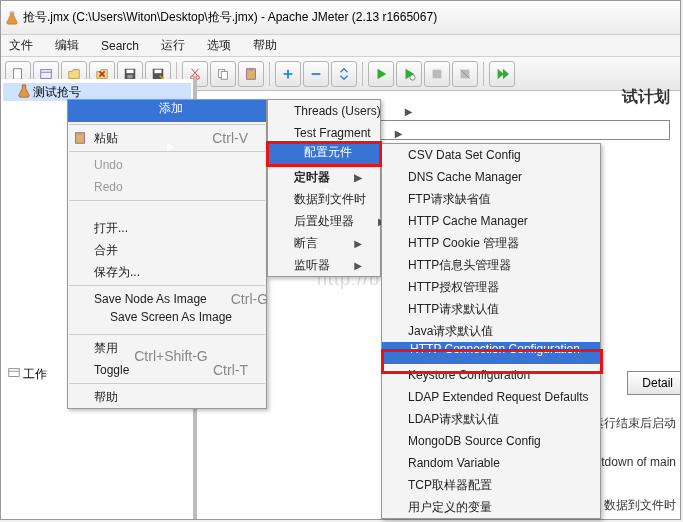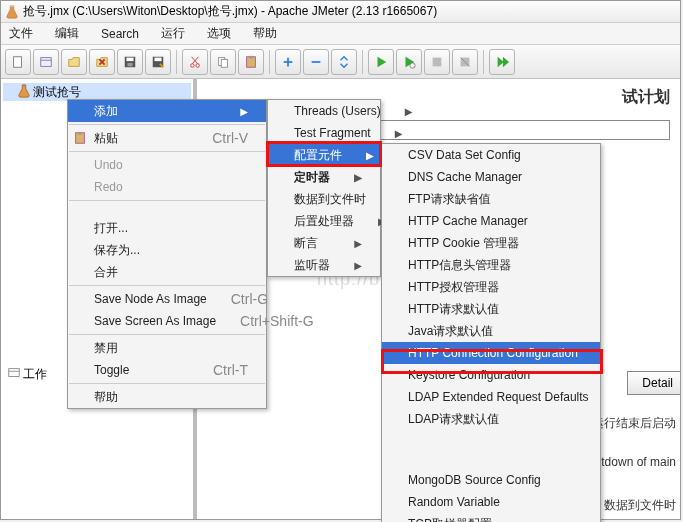--- a/index.html
+++ b/index.html
@@ -1,38 +1,38 @@
 <!DOCTYPE html>
 <html><head>
 <meta charset="utf-8">
 <style>
   * { box-sizing: border-box; margin: 0; padding: 0; font-family: "Microsoft YaHei", Tahoma, sans-serif; font-size: 12px; }
   body { background: #f0f0f0; width: 683px; height: 522px; overflow: hidden; position: relative; }
   .window { border: 1px solid #999; background: #fff; width: 681px; height: 520px; position: relative; }
-  .titlebar { display: flex; align-items: center; height: 22px; background: linear-gradient(#fdfdfd,#ececec); border-bottom: 1px solid #d0d0d0; padding: 0 4px; gap: 4px; }
+  .titlebar { display: flex; align-items: center; height: 34px; background: linear-gradient(#fdfdfd,#ececec); border-bottom: 1px solid #d0d0d0; padding: 0 4px; gap: 4px; }
   .titlebar .flask { width: 14px; height: 14px; }
   .menubar { display: flex; align-items: center; height: 22px; background: #f5f5f5; border-bottom: 1px solid #d0d0d0; padding: 0 2px; gap: 10px; }
   .menubar span { padding: 2px 6px; color: #222; }
   .toolbar { display: flex; align-items: center; height: 34px; background: linear-gradient(#fafafa,#e8e8e8); border-bottom: 1px solid #bfbfbf; padding: 0 4px; gap: 2px; }
   .tb-btn { width: 26px; height: 26px; border: 1px solid #b5b5b5; border-radius: 3px; background: linear-gradient(#fdfdfd,#e6e6e6); display: flex; align-items: center; justify-content: center; }
   .tb-sep { width: 1px; height: 24px; background: #c0c0c0; margin: 0 3px; }
   .content { position: absolute; top: 78px; left: 0; right: 0; bottom: 0; display: flex; }
   .tree { width: 196px; border-right: 4px solid #bcbcbc; padding: 4px 2px; background: #fff; }
   .tree-row { display: flex; align-items: center; gap: 2px; height: 18px; padding-left: 14px; }
   .main { flex: 1; padding: 8px 10px; position: relative; overflow: hidden; color:#333; }
   .main h2 { font-size: 16px; font-weight: bold; margin-bottom: 12px; text-align: right; }
   .field-row { display: flex; align-items: center; gap: 4px; margin-bottom: 8px; }
   .field-row input[type=text] { border: 1px solid #888; height: 20px; padding: 1px 4px; flex:1; }
   .watermark { position:absolute; top:190px; left:120px; color:#ddd; font-size:18px; letter-spacing:1px; pointer-events:none; }
   .detail-btn { position:absolute; right:-8px; top:292px; border:1px solid #888; background:linear-gradient(#fff,#e6e6e6); padding:4px 14px; }
 
   
   .menu { position: absolute; background: #f4f4f4; border: 1px solid #999; box-shadow: 2px 2px 4px rgba(0,0,0,0.25); }
   .menu .mi { display:flex; align-items:center; justify-content:space-between; height:22px; padding: 0 18px 0 26px; color:#222; white-space:nowrap; gap:24px; }
-  .menu .mi.hover { background:#3874d6; color:#fff; }
+  .menu .mi.hover { background:#3874d6; color:#fff;flex-direction:column; }
   .menu .mi .sc { color:#888; font-size:14px; }
   .menu .mi .arrow { font-size:10px; color:#555; }
   .menu .mi.hover .arrow { color:#fff; }
   .menu hr { border:none; border-top:1px solid #ccc; margin:2px 1px; }
   .menu .disabled { color:#9a9a9a; }
   .menu .iconcell { position:absolute; left:4px; width:16px; height:16px; display:flex; align-items:center; justify-content:center; }
 
   .hl-red { border: 3px solid #ea1212; position:absolute; pointer-events:none; }
 
   .flask svg, .tb-btn svg, .iconcell svg { width:14px; height:14px; }
@@ -225,33 +225,33 @@
       <div class="mi disabled" style="position: relative;">
         <span>Redo</span>
         <span></span>
       </div>
       <hr>
       <div class="mi" style="position: relative; margin-top: 16px;">
         <span>打开...</span>
         <span></span>
       </div>
       <div class="mi" style="position: relative;">
+        <span>合并</span>
+        <span></span>
+      </div>
+      <div class="mi" style="position: relative;">
         <span>保存为...</span>
-        <span></span>
-      </div>
-      <div class="mi" style="position: relative;">
-        <span>合并</span>
         <span></span>
       </div>
       <hr>
       <div class="mi" style="position: relative;">
         <span>Save Node As Image</span>
         <span class="sc">Ctrl-G</span>
       </div>
-      <div class="mi" style="position: relative;">
+      <div class="mi" style="position: relative; flex-direction: column;">
         <span>Save Screen As Image</span>
         <span class="sc">Ctrl+Shift-G</span>
       </div>
       <hr>
       <div class="mi" style="position: relative;">
         <span>禁用</span>
         <span></span>
       </div>
       <div class="mi" style="position: relative;">
         <span>Toggle</span>
@@ -345,30 +345,34 @@
         <span></span>
       </div>
       <div class="mi" style="position: relative;">
         <span>LDAP Extended Request Defaults</span>
         <span></span>
       </div>
       <div class="mi" style="position: relative;">
         <span>LDAP请求默认值</span>
         <span></span>
       </div>
-      <div class="mi" style="position: relative; margin-top: 39px;">
+      <div class="mi" style="position: relative;">
         <span>MongoDB Source Config</span>
         <span></span>
       </div>
       <div class="mi" style="position: relative;">
         <span>Random Variable</span>
         <span></span>
       </div>
       <div class="mi" style="position: relative;">
         <span>TCP取样器配置</span>
+        <span></span>
+      </div>
+      <div class="mi" style="position: relative;">
+        <span>用户定义的变量</span>
         <span></span>
       </div>
     </div>
 
   <div class="hl-red" style="left:265px; top:140px; width:116px; height:26px;"></div>
   <div class="hl-red" style="left:380px; top:348px; width:222px; height:25px;"></div>
 
 </div>
 
 </body></html>

